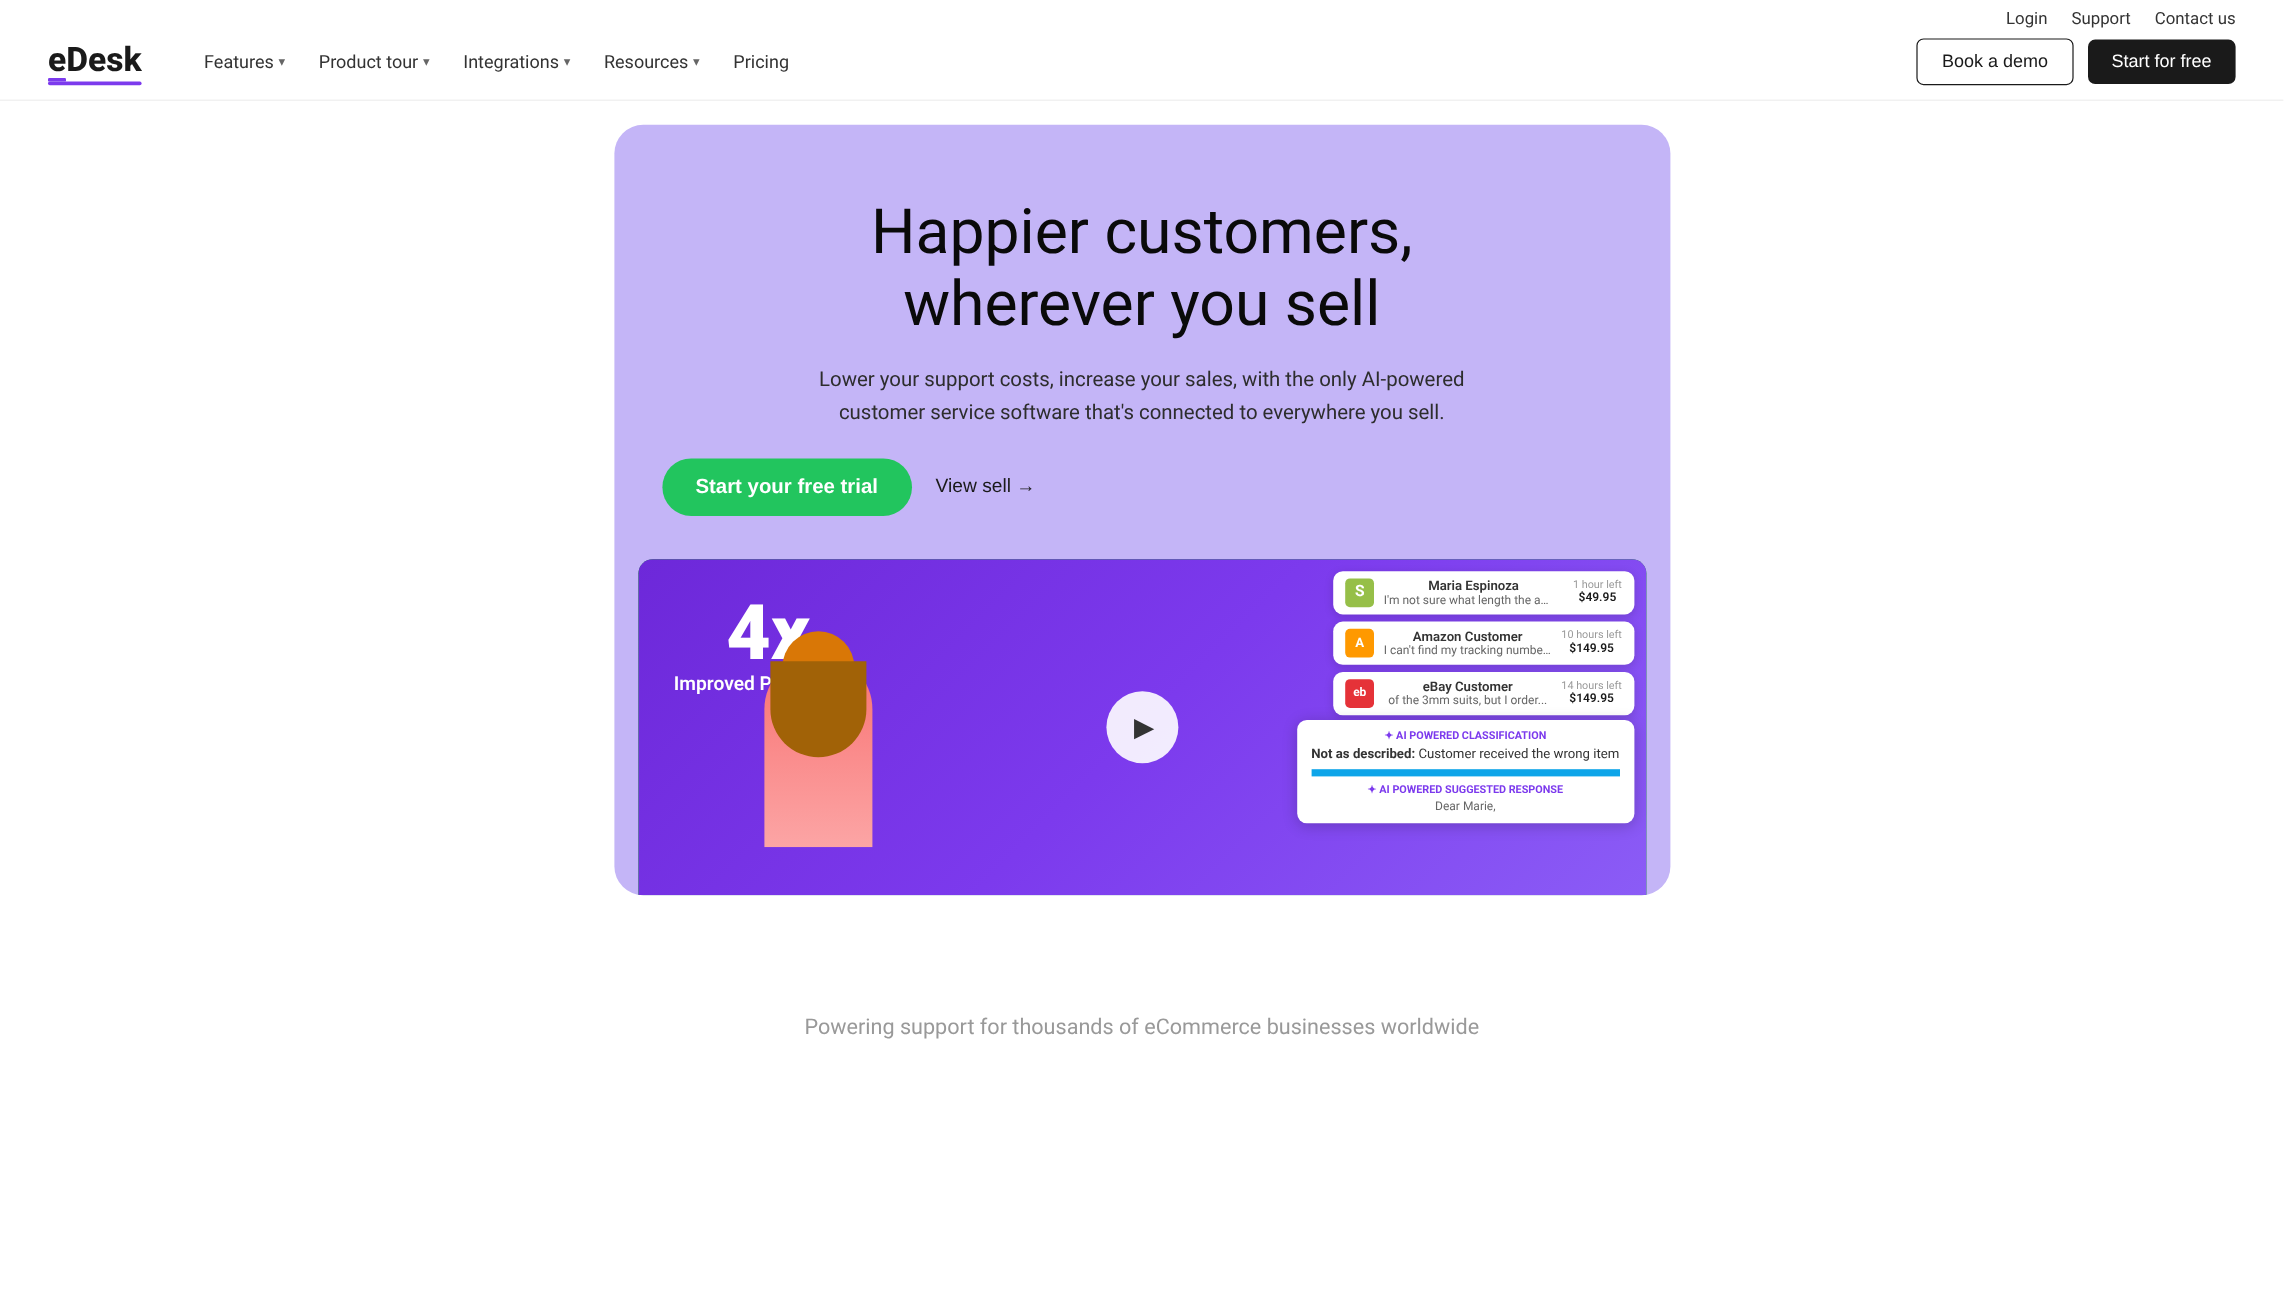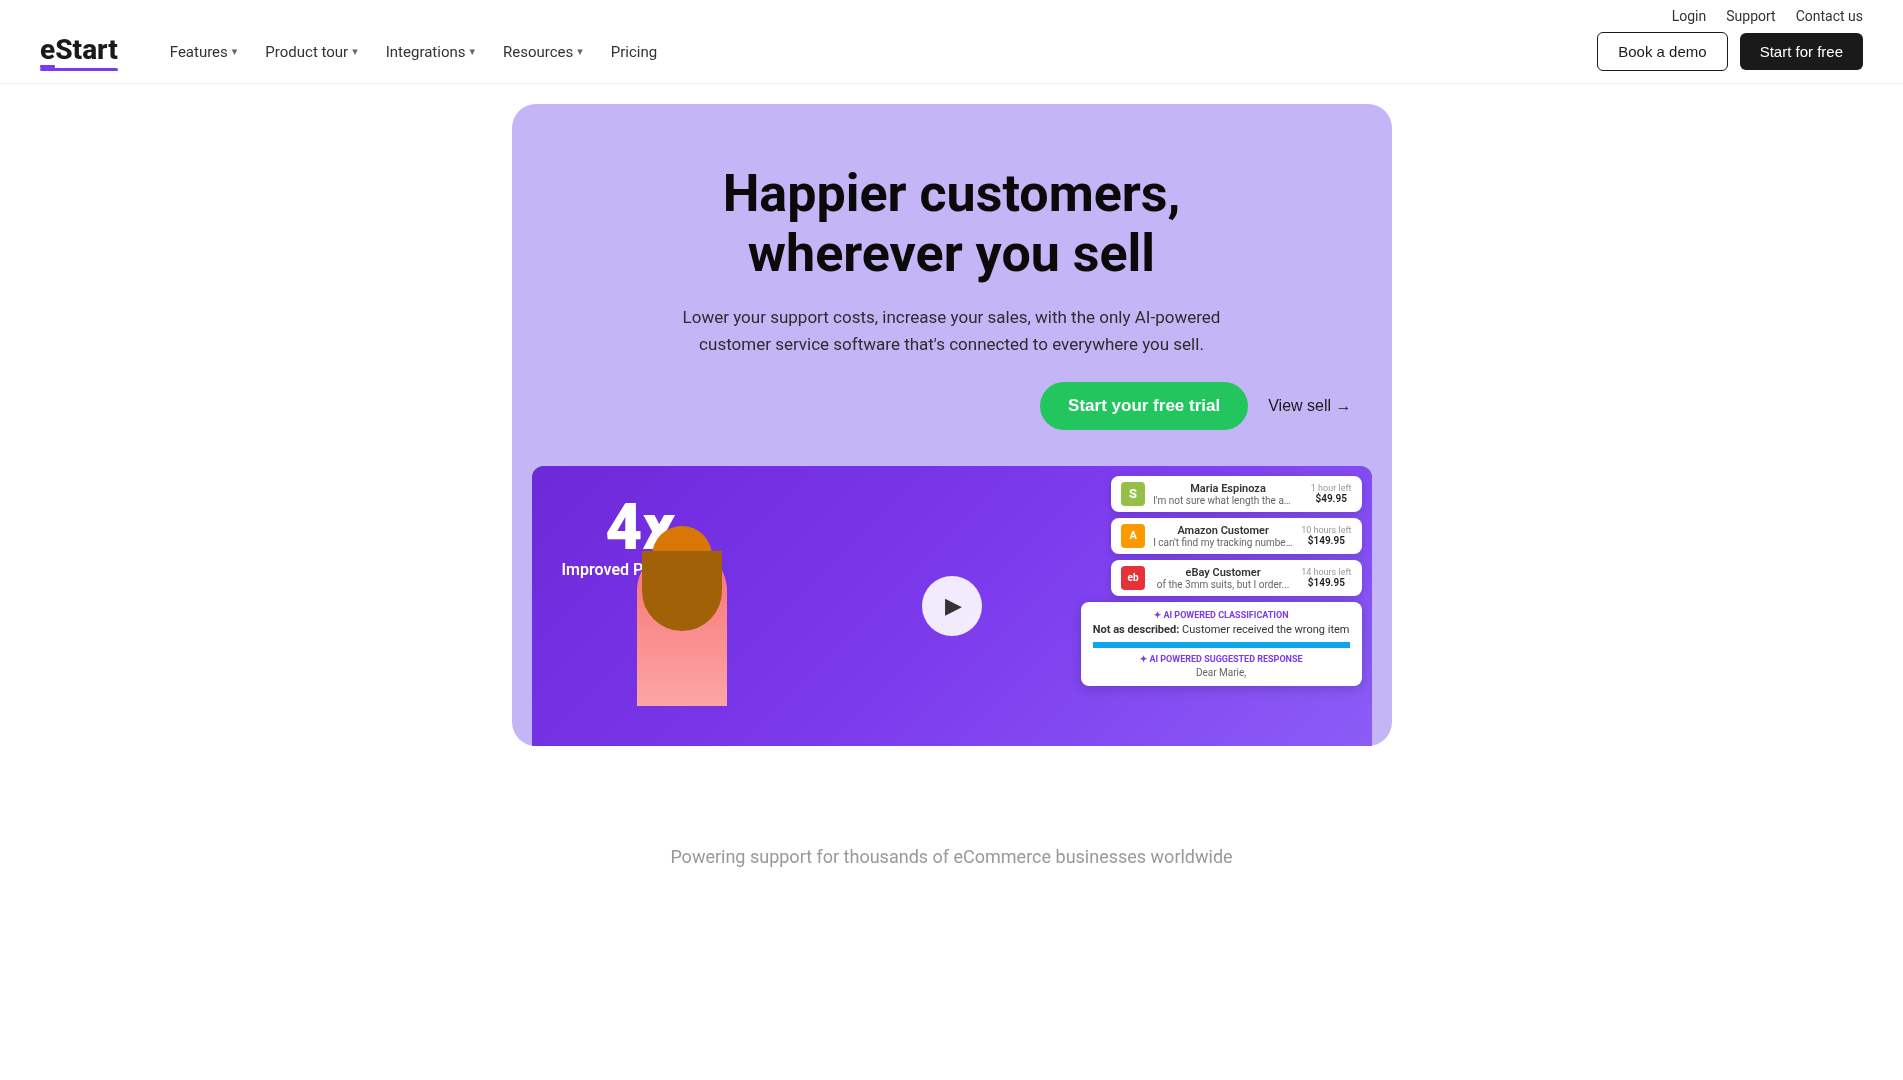--- a/index.html
+++ b/index.html
@@ -41,26 +41,26 @@
     }
     .hero-card {
       background: #c4b5f7; border-radius: 24px; width: 100%; max-width: 880px;
       padding: 60px 40px 0; text-align: center; position: relative; overflow: hidden;
     }
     .hero-card::before {
       content: ''; position: absolute; bottom: -60px; left: 50%; transform: translateX(-50%);
       width: 500px; height: 300px; background: rgba(255,255,255,0.25); border-radius: 50%;
     }
     .hero-title {
-      font-size: 52px; font-weight: 700; line-height: 1.15; color: #0a0a0a; margin-bottom: 20px;
+      font-size: 52px; font-weight: 400; line-height: 1.15; color: #0a0a0a; margin-bottom: 20px;
     }
     .hero-subtitle {
       font-size: 17px; color: #2d2d2d; max-width: 540px; margin: 0 auto 24px; line-height: 1.6;
     }
-    .hero-cta { display: flex; align-items: center; justify-content: flex-end; gap: 20px; margin-bottom: 36px; }
+    .hero-cta { display: flex; align-items: center; justify-content: flex-start; gap: 20px; margin-bottom: 36px; }
     .btn-trial {
       padding: 14px 28px; background: #22c55e; border: none;
       border-radius: 30px; font-size: 17px; font-weight: 700; color: #fff; cursor: pointer;
     }
     .btn-view-demo {
       font-size: 16px; color: #1a1a1a; background: none; border: none; cursor: pointer; font-weight: 500;
     }
 
     
     .video-container {
@@ -140,21 +140,21 @@
   <a>Support</a>
   <a>Contact us</a>
 </div>
 
 <nav class="navbar">
   <div class="nav-left">
     <a class="logo" href="#">
       <div>
         <span class="edesk-logo">
           <span class="e-letter">e</span>
-            <span>Start</span>
+            <span>Desk</span>
         </span>
         <span class="logo-underline"></span>
       </div>
     </a>
     <div class="nav-links">
       <a class="nav-link">
         <span>Features</span>
         <span class="chevron">▾</span>
       </a>
       <a class="nav-link">

